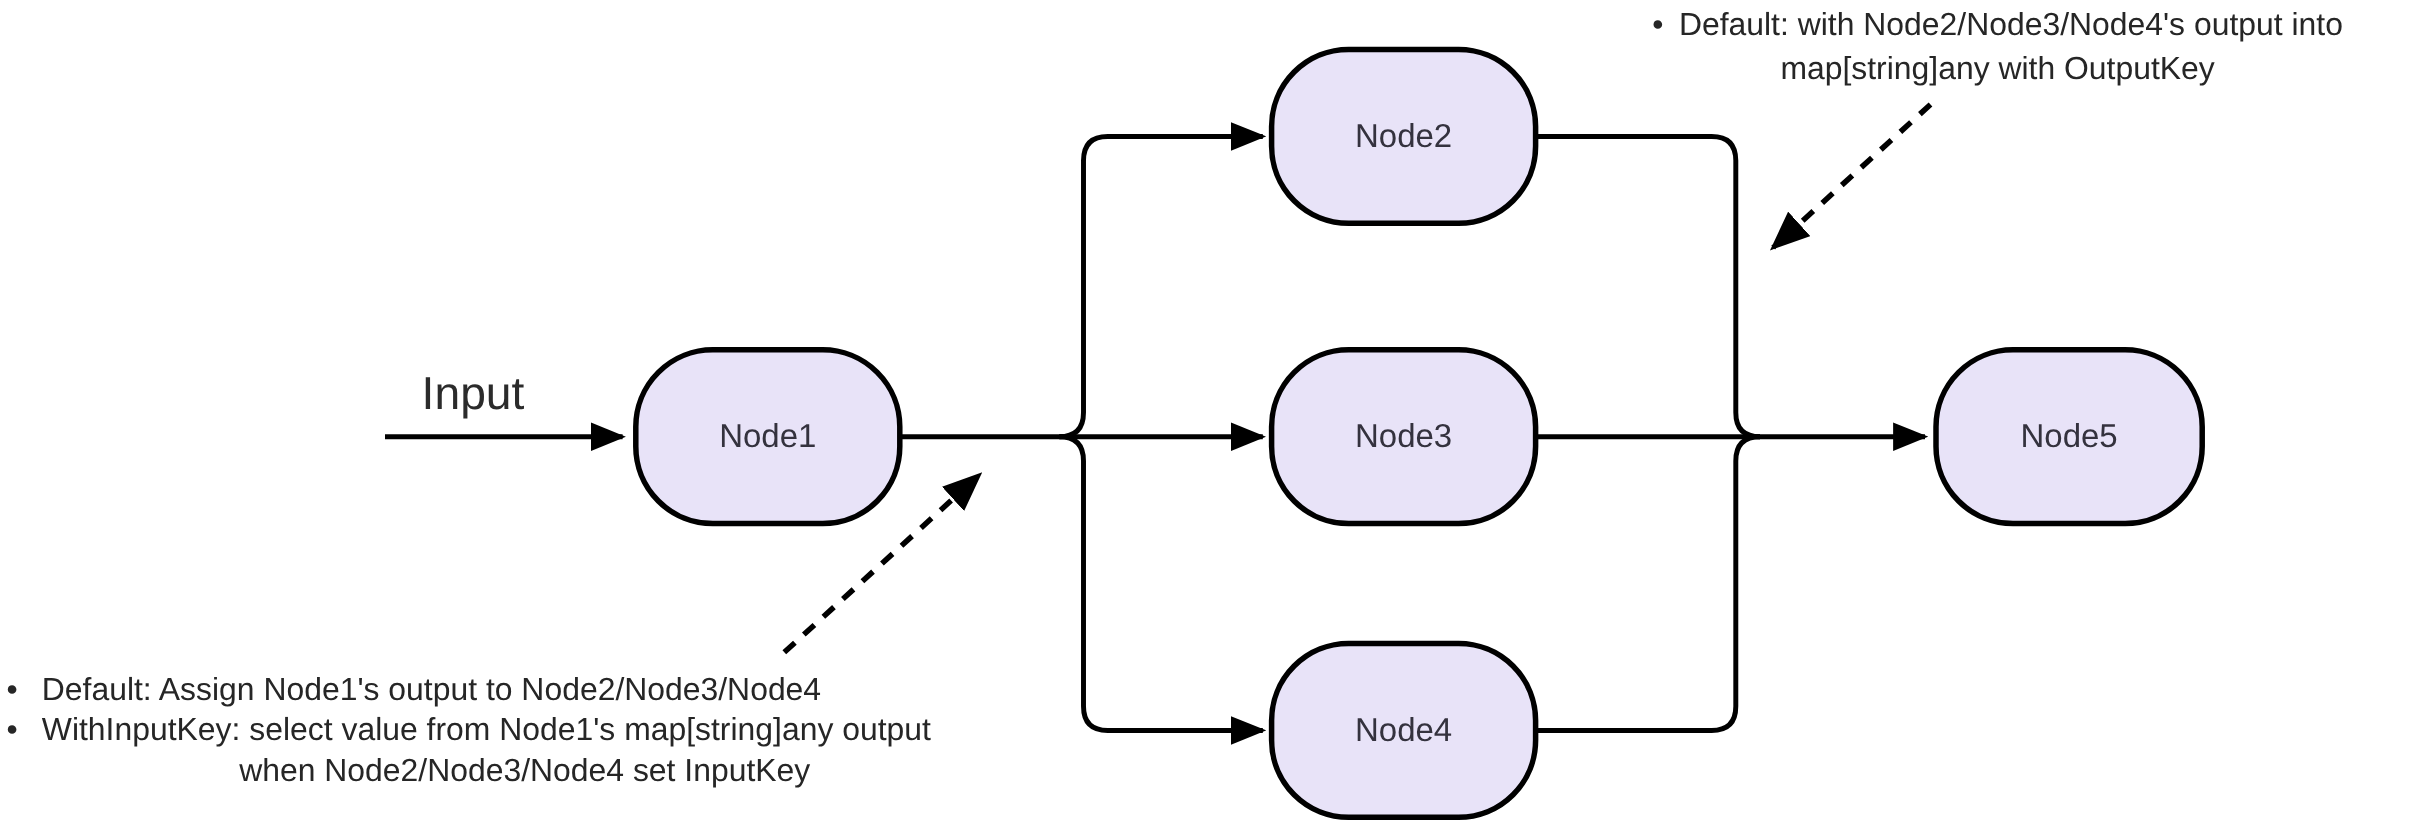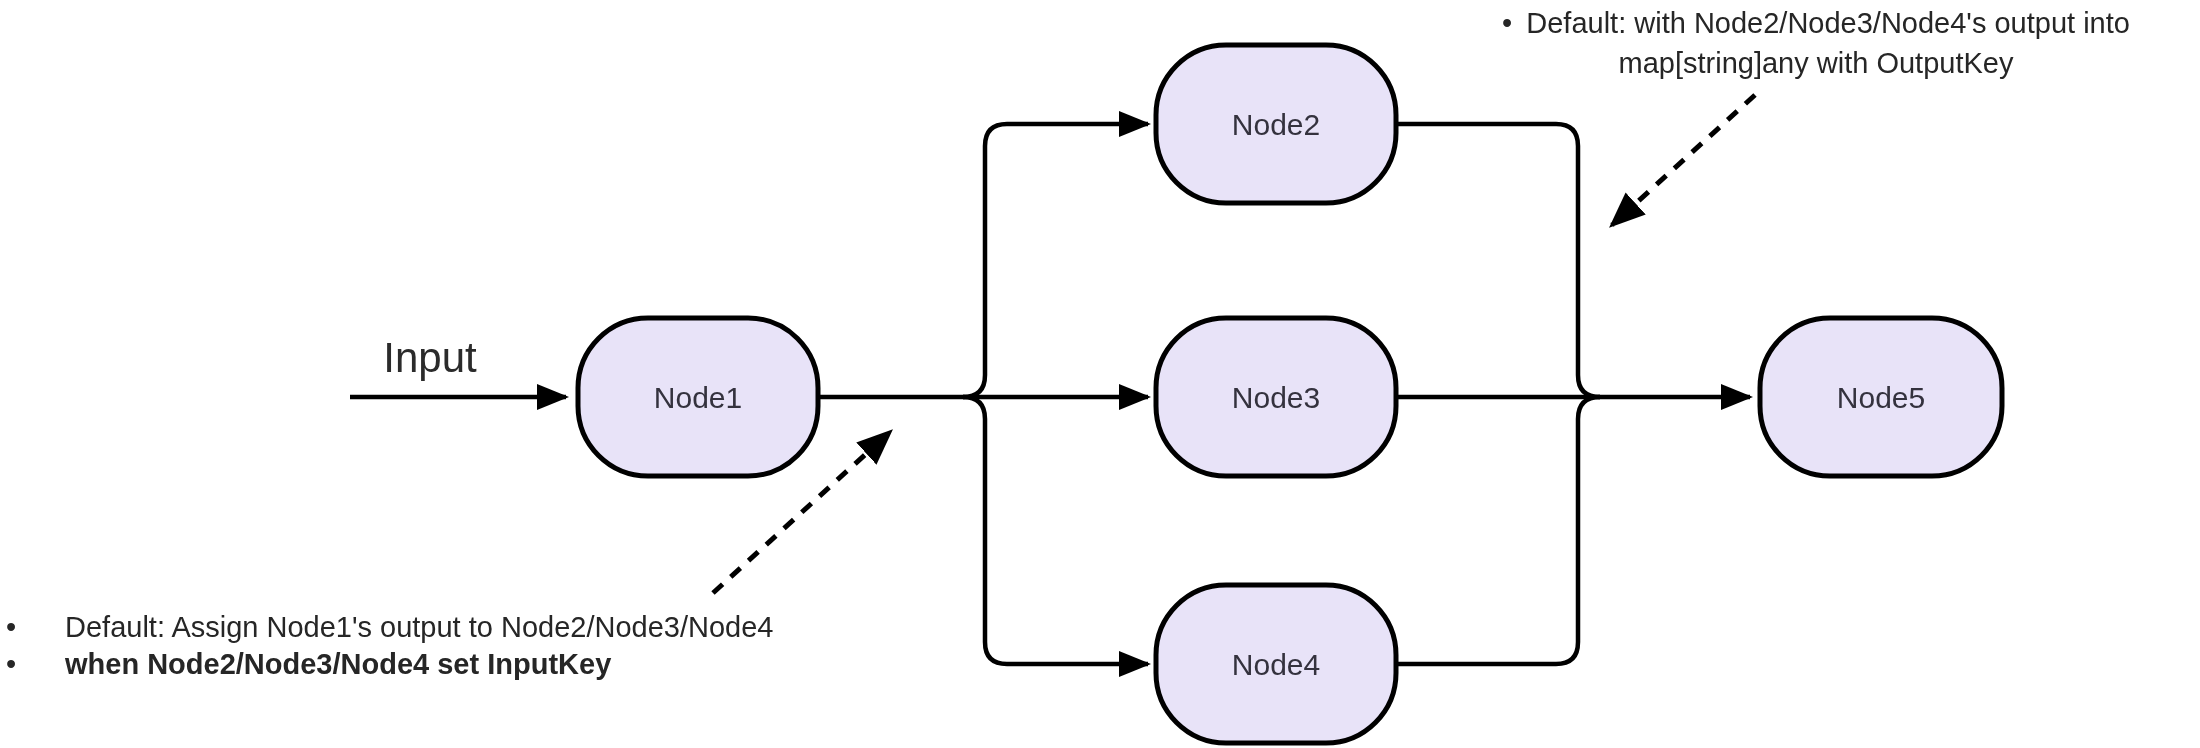--- a/index.html
+++ b/index.html
@@ -73,26 +73,25 @@
   .note-item { display: flex; }
   .bullet {
     width: 32px;
     flex: 0 0 32px;
   }
   .top-note .bullet {
     display: inline-block;
     width: auto;
     margin-right: 14px;
   }
-  .note-item-text { flex: 1; margin-left: 27px; }
+  .note-item-text { flex: 1; }
   .note-line-plain { white-space: nowrap; }
   .note-line-centered {
     white-space: nowrap;
-    text-align: left;
-    font-weight: bold;
+    text-align: center;
   }
 </style>
 </head>
 <body>
 
 <div class="canvas">
 
   <svg class="diagram-svg" viewBox="0 0 2200 748" xmlns="http://www.w3.org/2000/svg">
 
     <defs>
@@ -153,18 +152,19 @@
   <div class="note bottom-note">
     <div class="note-item">
       <span class="bullet">•</span>
       <div class="note-item-text">
         <div class="note-line-plain">Default: Assign Node1's output to Node2/Node3/Node4</div>
       </div>
     </div>
     <div class="note-item">
       <span class="bullet">•</span>
       <div class="note-item-text">
+        <div class="note-line-plain">WithInputKey: select value from Node1's map[string]any output</div>
         <div class="note-line-centered">when Node2/Node3/Node4 set InputKey</div>
       </div>
     </div>
   </div>
 
 </div>
 
 </body></html>

